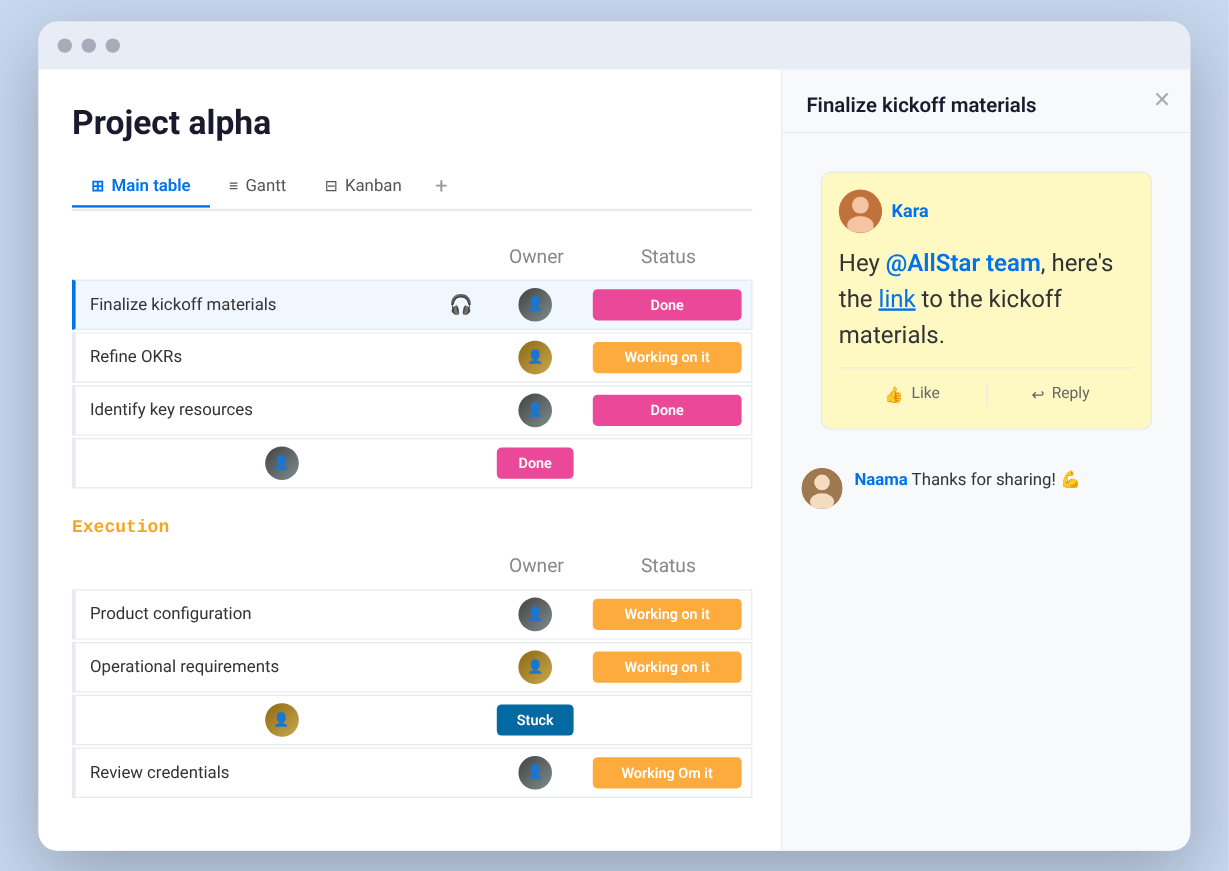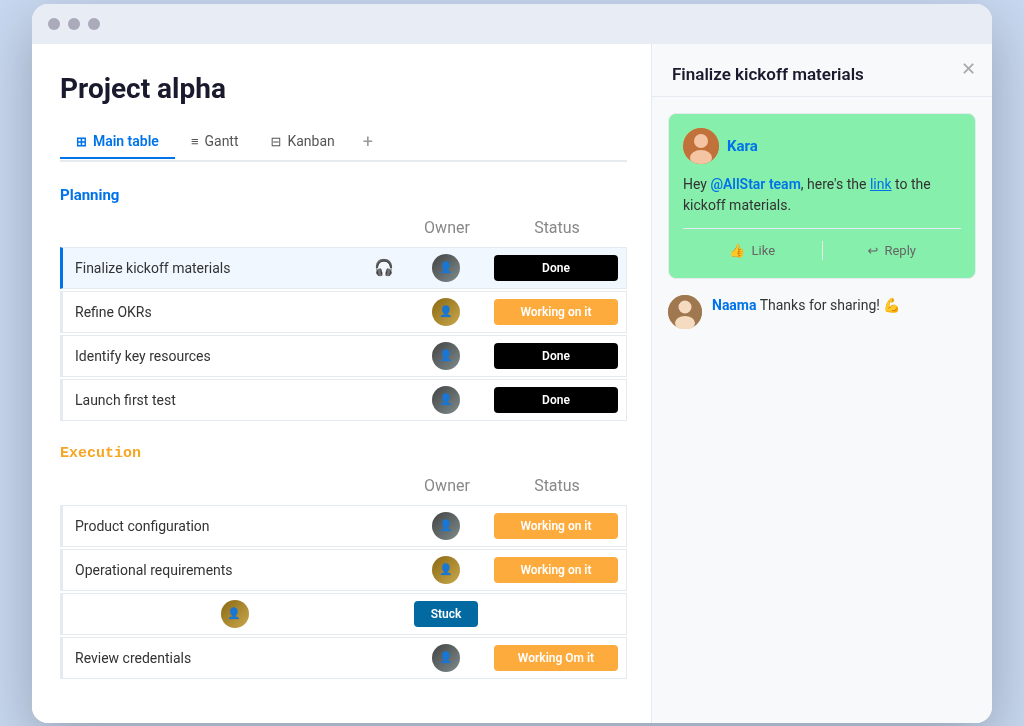--- a/index.html
+++ b/index.html
@@ -169,21 +169,21 @@
       padding: 4px 8px;
     }
     .status-badge {
       text-align: center;
       padding: 6px 10px;
       border-radius: 4px;
       font-size: 12px;
       font-weight: 600;
       color: #fff;
     }
-    .status-done { background: #000000; }
+    .status-done { background: #ec4899; }
     .status-working { background: #fdab3d; }
     .status-stuck { background: #0369a1; }
     
     .right-panel {
       width: 340px;
       background: #f8f9fb;
       padding: 0;
       position: relative;
       overflow: auto;
     }
@@ -197,22 +197,22 @@
       z-index: 10;
     }
     .panel-header {
       padding: 20px 20px 12px 20px;
       font-size: 17px;
       font-weight: 600;
       color: #1a1a2e;
       border-bottom: 1px solid #e5e9f0;
     }
     .comment-box {
-      margin: 16px;
-      background: #86efac;
+      margin: 32px;
+      background: #fef9c3;
       border: 1px solid #e5e9f0;
       border-radius: 8px;
       padding: 14px;
     }
     .comment-author-row {
       display: flex;
       align-items: center;
       gap: 8px;
       margin-bottom: 10px;
     }
@@ -228,21 +228,21 @@
       font-weight: 700;
       color: #fff;
       overflow: hidden;
     }
     .comment-author-name {
       font-size: 15px;
       font-weight: 700;
       color: #0073ea;
     }
     .comment-text {
-      font-size: 14px;
+      font-size: 20px;
       color: #333;
       line-height: 1.5;
     }
     .mention { color: #0073ea; font-weight: 600; }
     .link { color: #0073ea; text-decoration: underline; cursor: pointer; }
     .comment-actions {
       display: flex;
       border-top: 1px solid #e5e9f0;
       margin-top: 12px;
       padding-top: 8px;
@@ -338,21 +338,20 @@
           <span>Gantt</span>
         </div>
         <div class="tab">
           <span class="tab-icon">⊟</span>
           <span>Kanban</span>
         </div>
         <div class="tab-add">+</div>
       </div>
 
       <div class="section">
-        <div class="section-title planning">Planning</div>
         <div class="table-header">
           <div></div>
           <div class="col-owner">Owner</div>
           <div class="col-status" style="text-align:center;">Status</div>
         </div>
 
         <div class="table-row selected">
           <div class="row-name">
             <span>Finalize kickoff materials</span>
             <span class="row-icon">🎧</span>
@@ -383,23 +382,20 @@
           </div>
           <div class="col-owner">
             <div class="avatar avatar-dark">👤</div>
           </div>
           <div class="col-status">
             <div class="status-badge status-done">Done</div>
           </div>
         </div>
 
         <div class="table-row">
-          <div class="row-name">
-            <span>Launch first test</span>
-          </div>
           <div class="col-owner">
             <div class="avatar avatar-dark">👤</div>
           </div>
           <div class="col-status">
             <div class="status-badge status-done">Done</div>
           </div>
         </div>
       </div>
 
       <div class="section">

